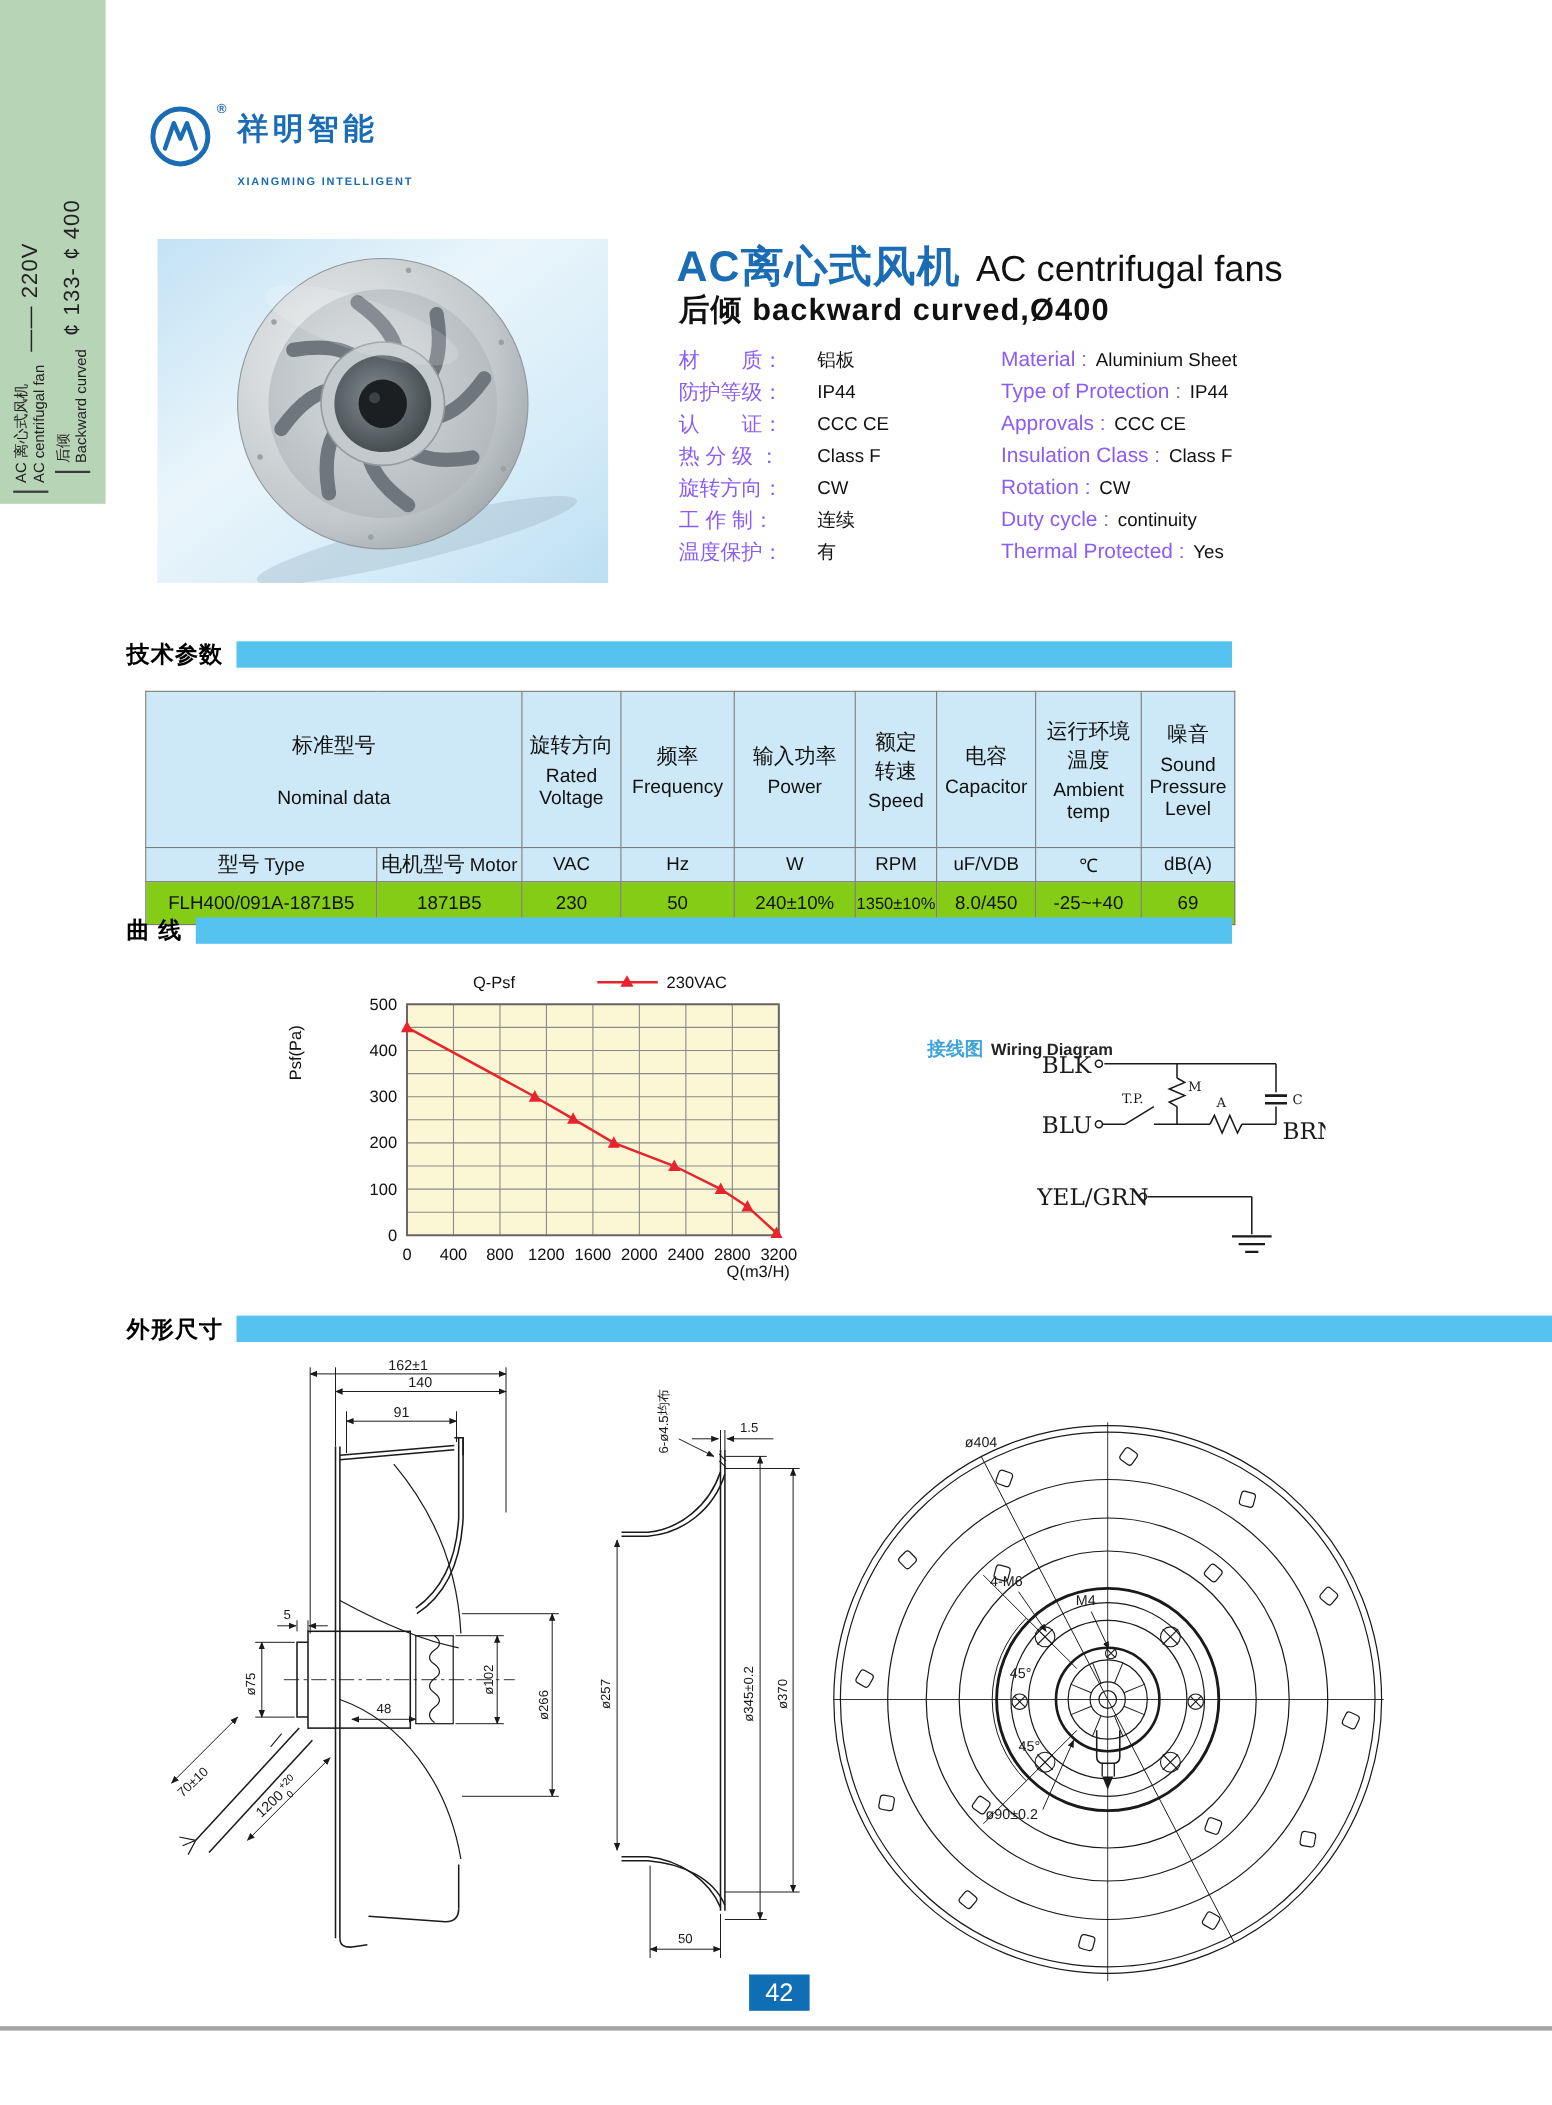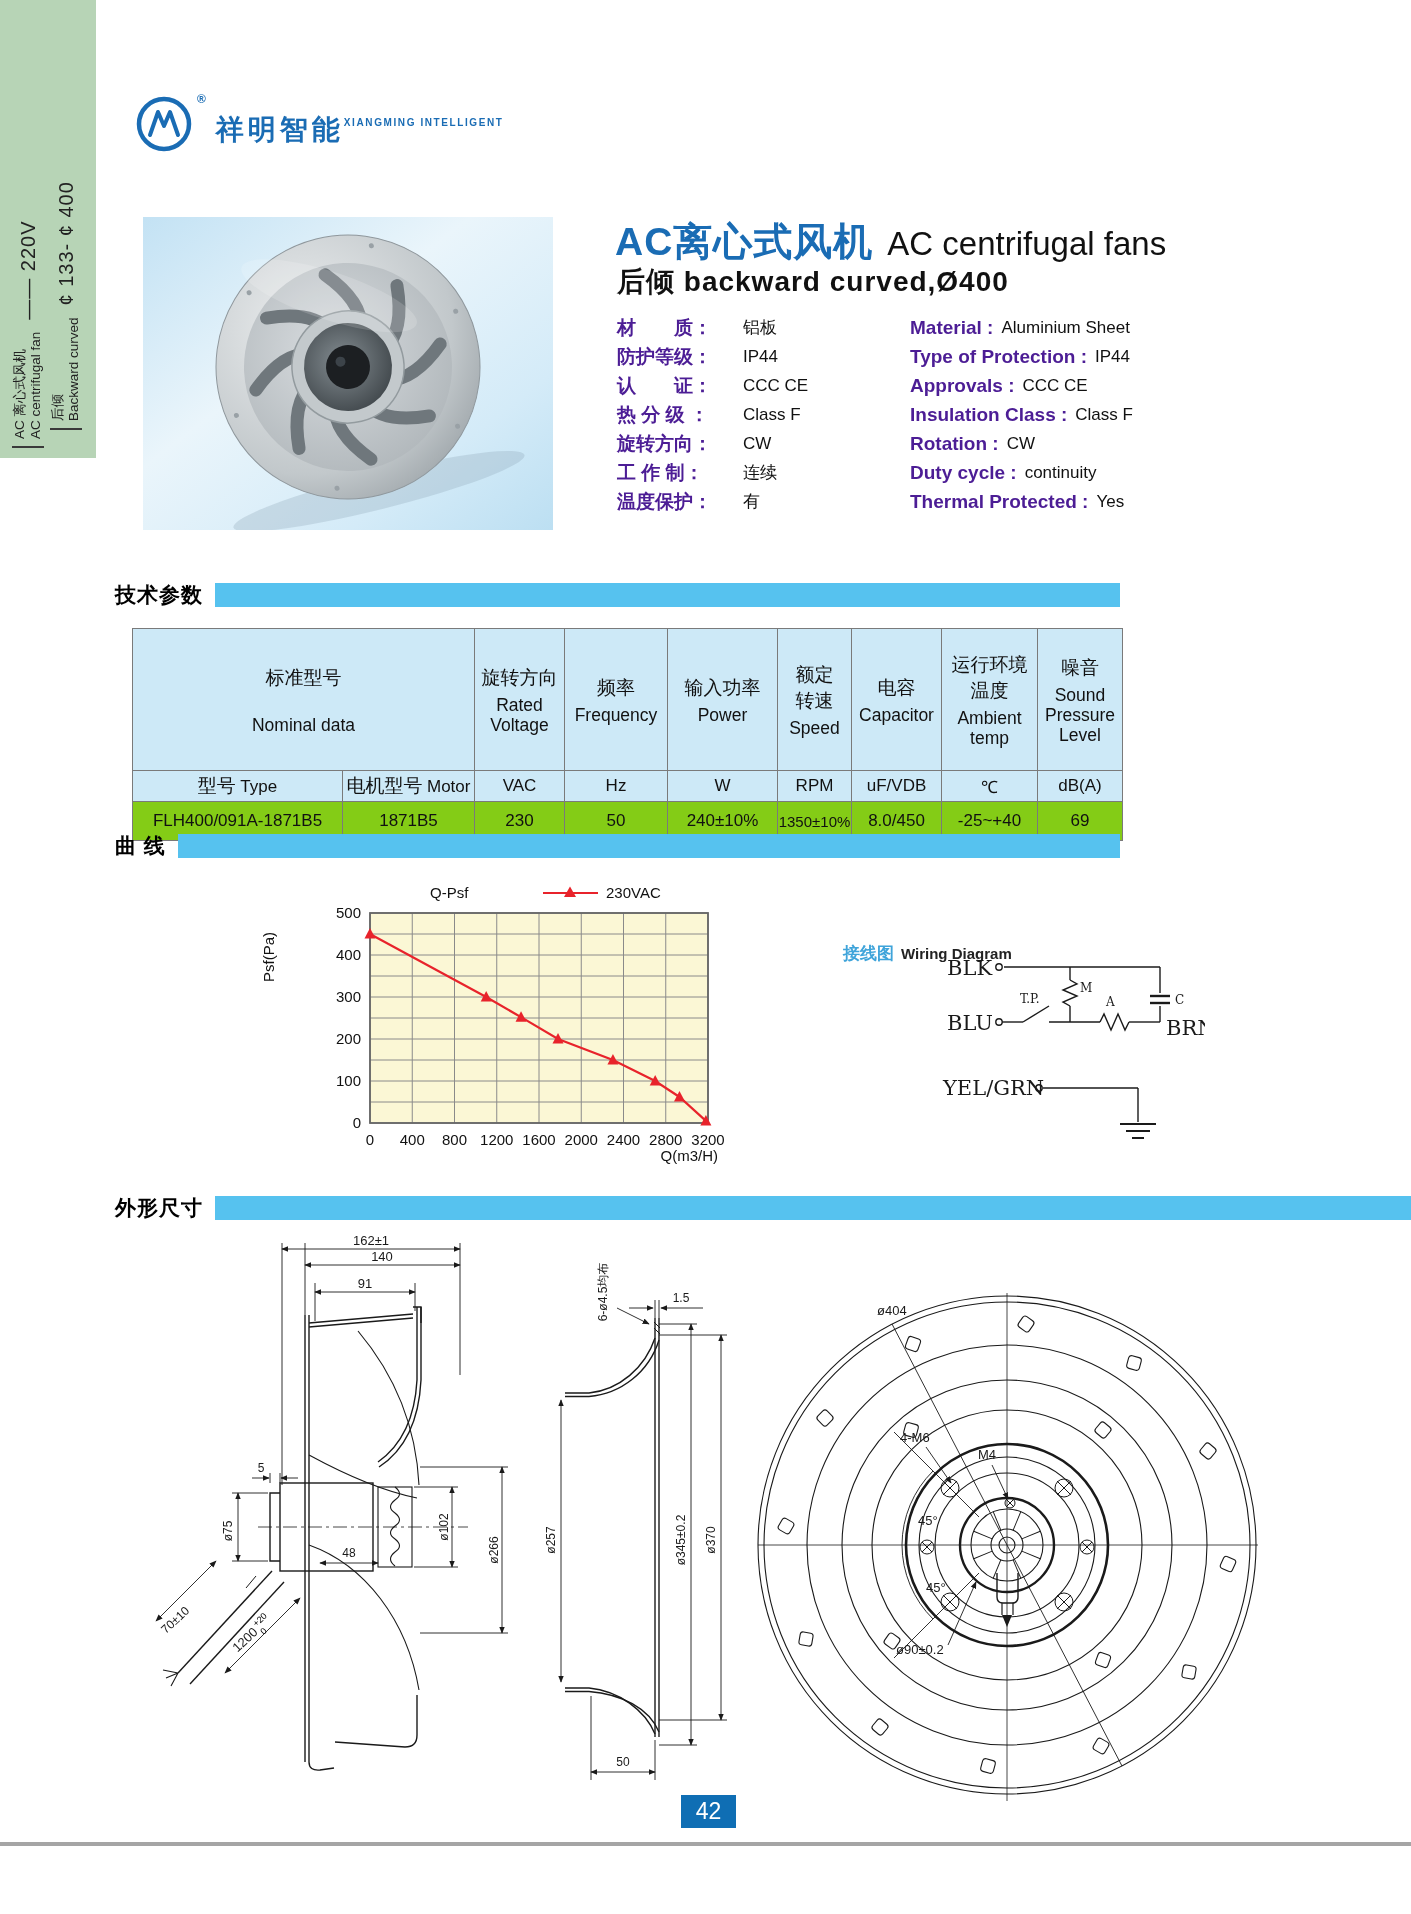--- a/index.html
+++ b/index.html
@@ -9,34 +9,34 @@
 
   
   .side-strip{left:0;top:0;width:96px;height:458px;background:#b7d4b6;}
   .vgroup{display:flex;align-items:center;gap:12px;transform:rotate(-90deg);transform-origin:left top;}
   .vstack{border-left:2px solid #3a3a3a;padding-left:7px;display:flex;flex-direction:column;
           line-height:16px;font-size:13.5px;color:#222;white-space:nowrap;}
   .vsuffix{font-size:20px;color:#222;font-weight:500;letter-spacing:1px;white-space:nowrap;}
 
   
   .logo{left:135px;top:92px;display:flex;align-items:flex-start;gap:10px;}
-  .logo-texts{display:flex;flex-direction:row;margin-top:22px;}
+  .logo-texts{display:flex;flex-direction:column;margin-top:9px;gap:24px;}
   .logo-zh{font-size:28px;font-weight:bold;color:#1a6cb4;letter-spacing:4px;line-height:32px;}
   .logo-en{font-size:10px;font-weight:bold;color:#1a6cb4;letter-spacing:1.6px;margin-top:3px;}
   .logo-reg{font-size:12px;color:#1a6cb4;font-weight:bold;margin-left:-8px;}
 
   
   .title-row{left:615px;top:215px;display:flex;align-items:baseline;white-space:nowrap;}
   .title-zh{font-size:39px;font-weight:bold;color:#1a6cb4;letter-spacing:1px;}
   .title-en{font-size:33px;font-weight:500;color:#111;margin-left:14px;text-align:center;}
   .subtitle{left:617px;top:263px;font-size:28px;font-weight:bold;color:#111;letter-spacing:1px;white-space:nowrap;}
   .specs{left:617px;top:313px;width:290px;}
   .specs.en{left:910px;width:480px;}
   .spec-row{height:29px;display:flex;align-items:center;white-space:nowrap;}
-  .spec-label{font-weight:bold;font-size:19px;color:#4c1d95;}
+  .spec-label{font-weight:normal;font-size:19px;color:#8b5cf6;}
   .spec-value{font-size:17px;color:#111;margin-left:8px;}
   .specs.zh .spec-label{width:118px;display:inline-block;}
 
   
   .section{display:flex;align-items:center;gap:12px;}
   .section-title{font-size:21px;font-weight:bold;color:#000;white-space:nowrap;letter-spacing:1px;}
   .section-bar{height:24px;background:#56c2ef;flex:1;}
 
   
   table.params{border-collapse:collapse;table-layout:fixed;width:990px;}

